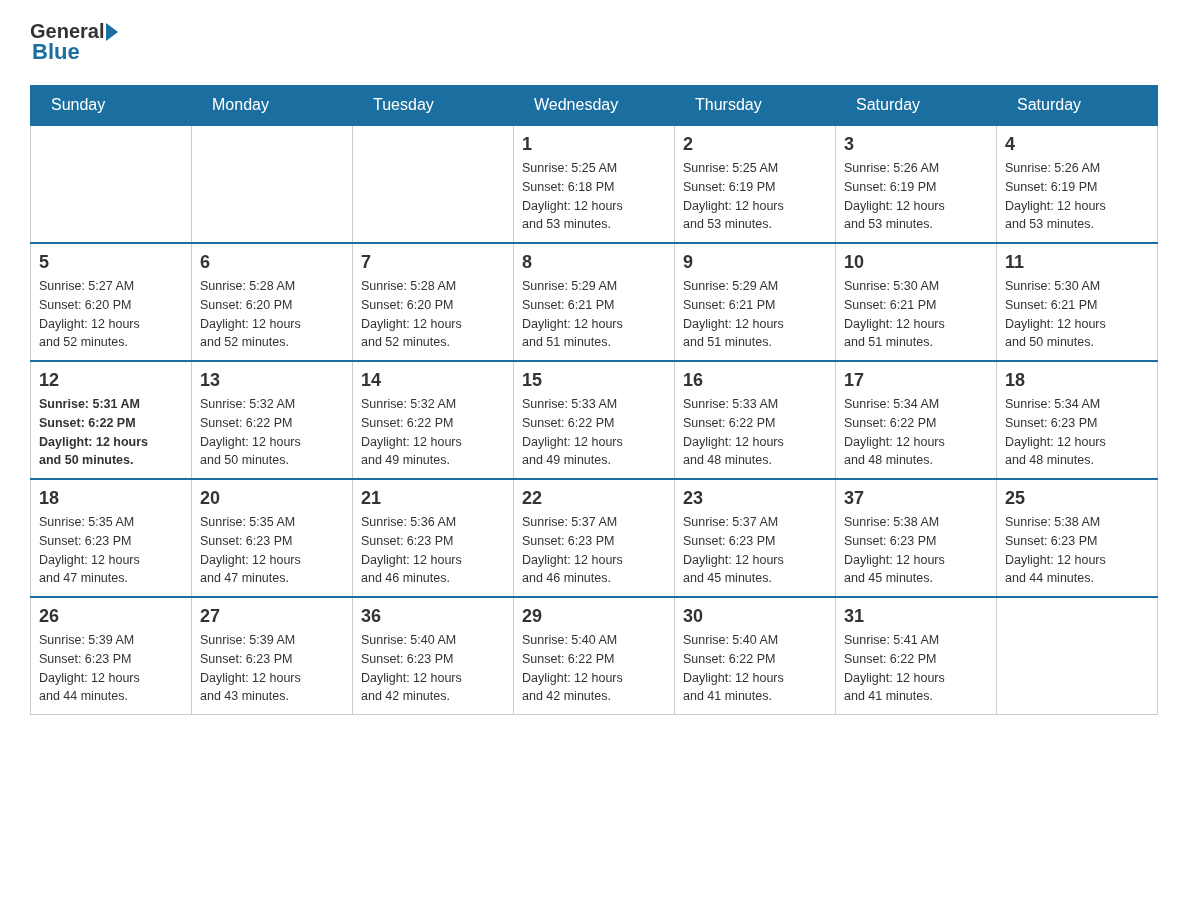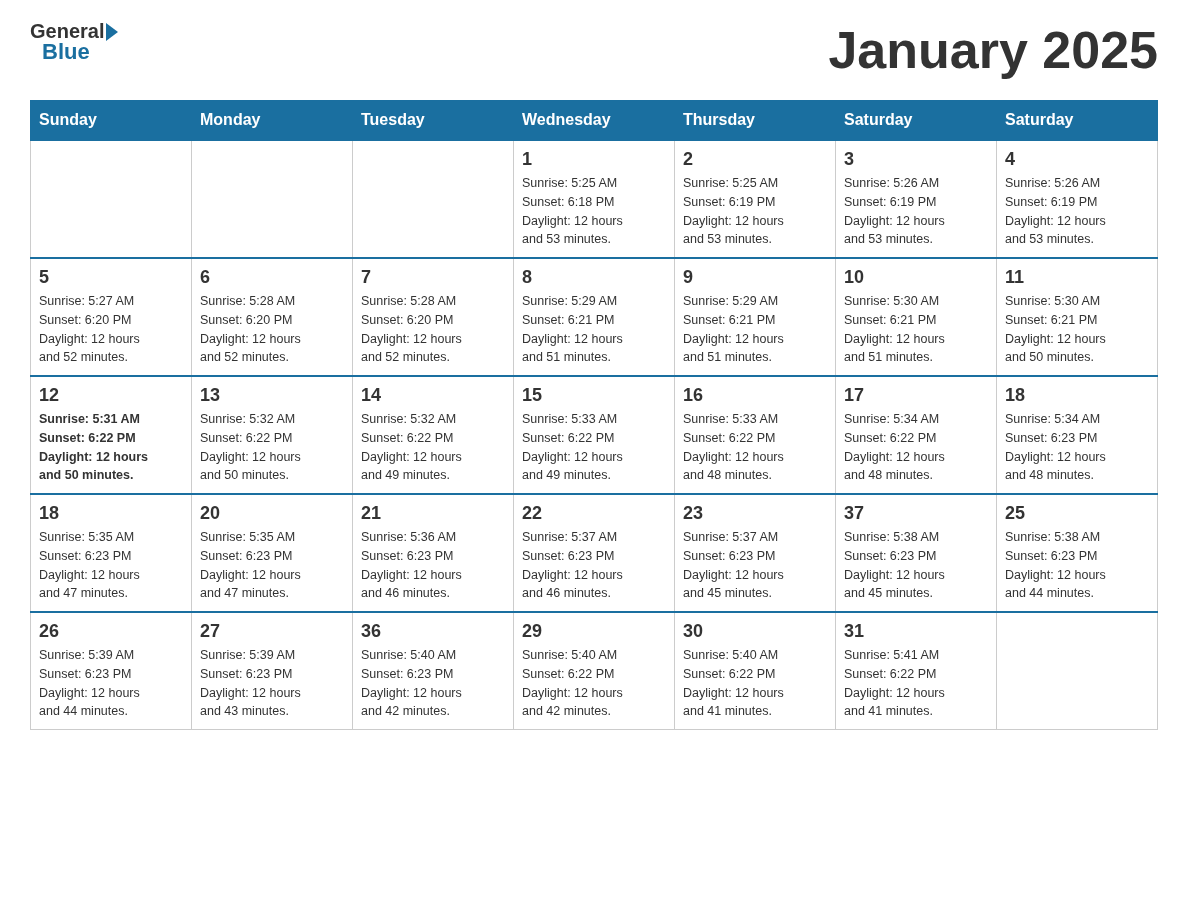--- a/index.html
+++ b/index.html
@@ -31,32 +31,32 @@
     }
     .logo-general { color: #333; }
     .logo-arrow {
       width: 0; height: 0;
       border-left: 12px solid #1a6fa0;
       border-top: 9px solid transparent;
       border-bottom: 9px solid transparent;
       display: inline-block;
       margin: 0 2px;
     }
-    .logo-subtitle { color: #1a6fa0; font-size: 22px; font-weight: bold; margin-top: -4px; margin-left: 12px; }
+    .logo-subtitle { color: #1a6fa0; font-size: 22px; font-weight: bold; margin-top: -4px; margin-left: 2px; }
     .title-area { text-align: right; }
     .main-title { font-size: 52px; font-weight: bold; color: #333; }
     .subtitle { font-size: 22px; color: #555; margin-top: 4px; }
     .calendar { width: 100%; border-collapse: collapse; }
     .calendar thead tr th {
       background-color: #1a6fa0;
       color: #fff;
-      padding: 10px 8px;
+      padding: 10px 20px;
       text-align: left;
       font-size: 16px;
-      font-weight: bold;
+      font-weight: normal;
       border: 1px solid #1a6fa0;
     }
     .calendar tbody tr td {
       border: 1px solid #ccc;
       vertical-align: top;
       padding: 8px;
       width: 14.28%;
       min-height: 110px;
     }
     .day-num {
@@ -79,21 +79,20 @@
 
 <div class="header">
   <div class="logo">
     <div class="logo-text">
       <span class="logo-general">General</span>
       <span class="logo-arrow"></span>
     </div>
     <span class="logo-subtitle">Blue</span>
   </div>
   <div class="title-area">
-    <div class="main-title">January 2025</div>
   </div>
 </div>
 
 <table class="calendar">
   <thead>
     <tr>
     <th>Sunday</th>
         <th>Monday</th>
         <th>Tuesday</th>
         <th>Wednesday</th>

